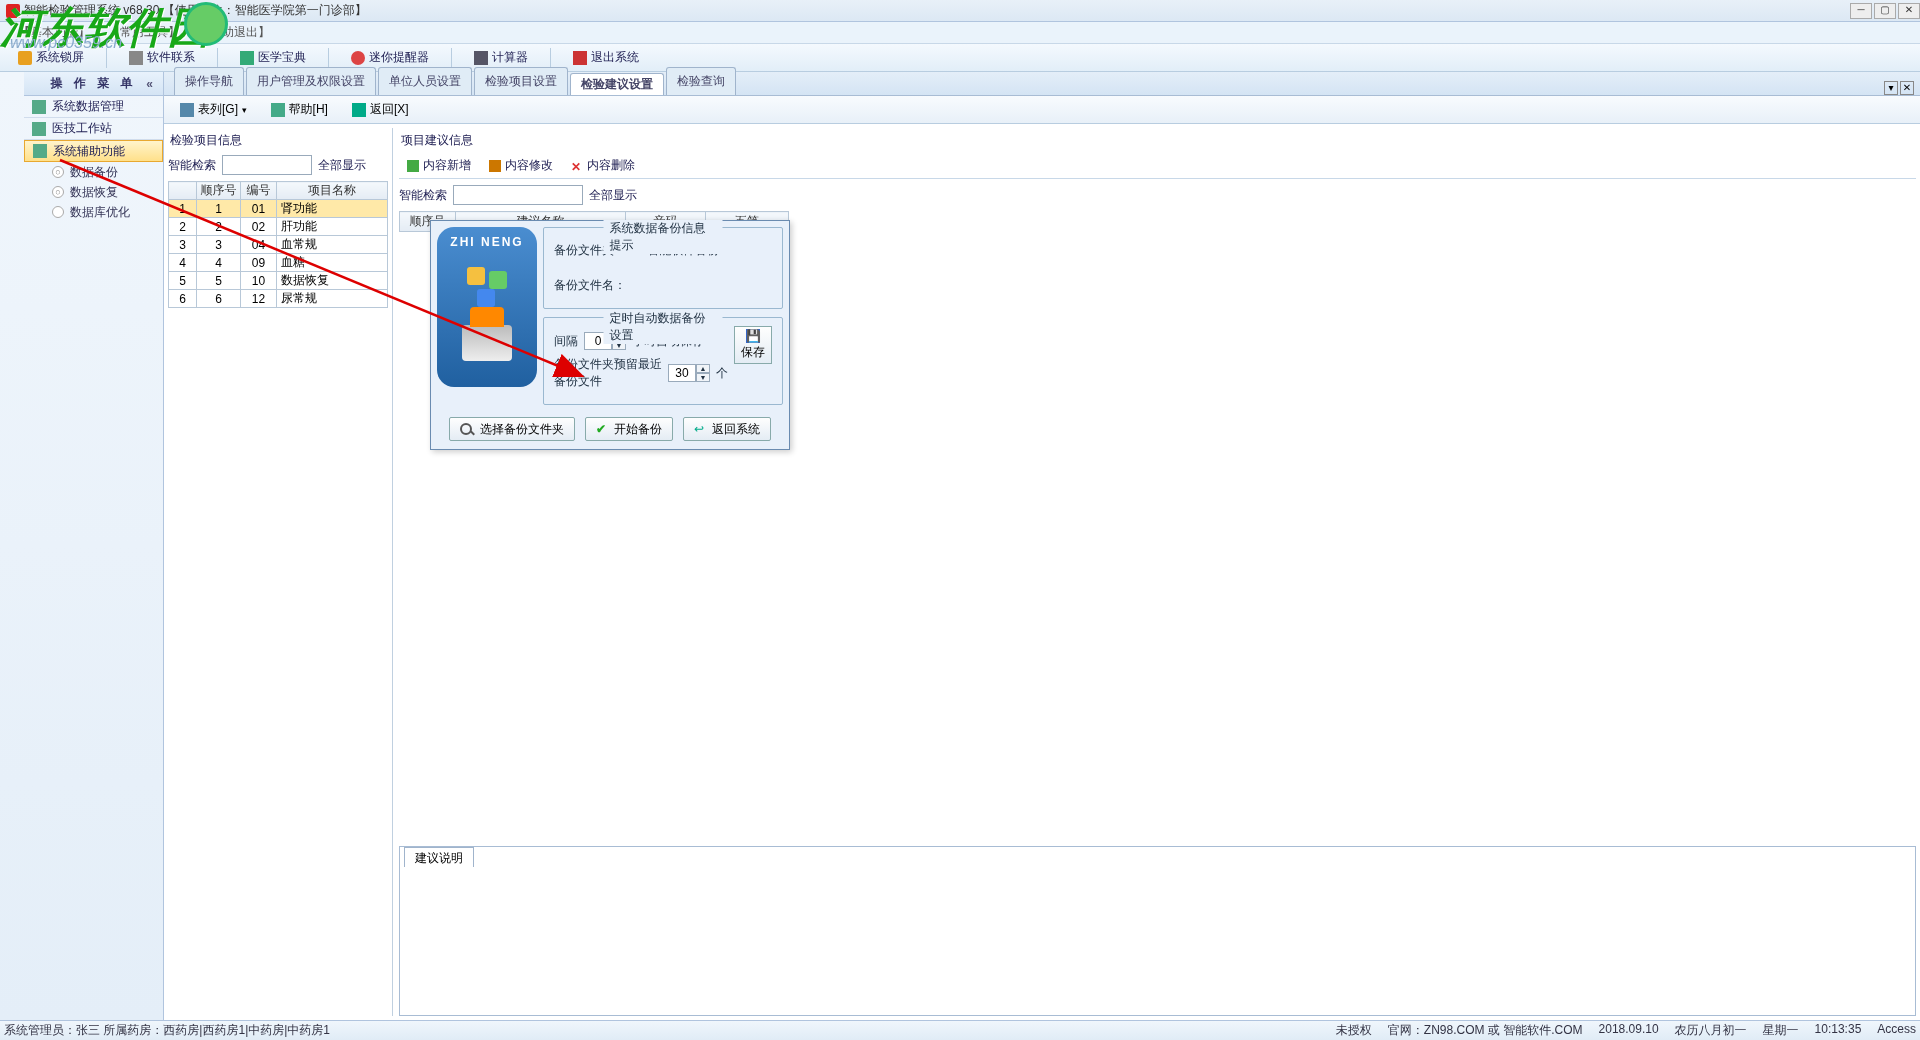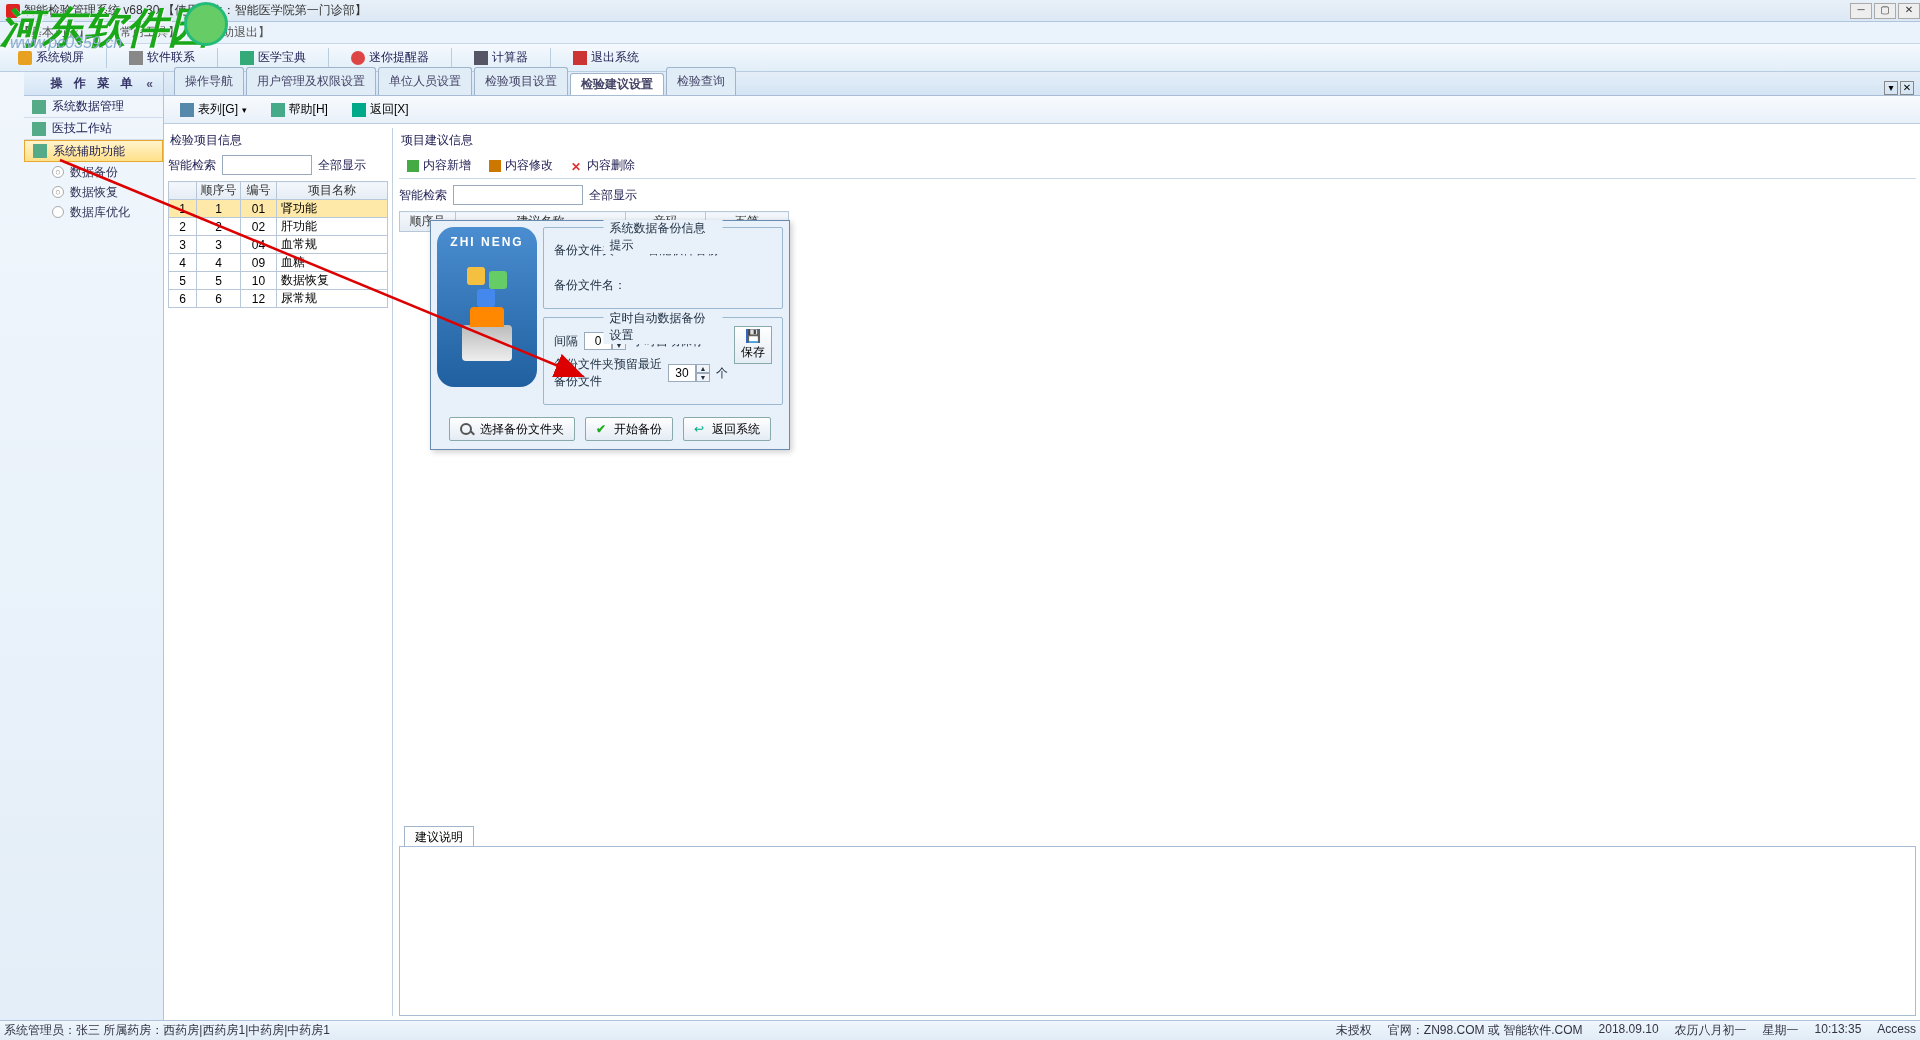--- a/index.html
+++ b/index.html
@@ -67,21 +67,21 @@
 
 .right-pane { flex: 1; display: flex; flex-direction: column; border-left: 1px solid #c0d0e0; padding-left: 6px; }
 .action-row { height: 26px; display: flex; align-items: center; gap: 2px; border-bottom: 1px solid #c8d8e8; }
 .action-row .abtn { display: flex; align-items: center; gap: 4px; padding: 2px 8px; color: #225; }
 .ic-add { width: 12px; height: 12px; background: #4a4; }
 .ic-edit { width: 12px; height: 12px; background: #c70; }
 .ic-del { width: 12px; height: 12px; background: #d33; }
 
 .right-pane table.grid th { height: 20px; }
 
-.desc-box { height: 170px; border: 1px solid #a8bcd4; margin-top: 4px; display: flex; }
+.desc-box { height: 170px; border: 1px solid #a8bcd4; margin-top: 4px; display: flex; flex-direction: column; }
 .desc-tab { width: 70px; height: 20px; border: 1px solid #a0b4cc; border-bottom: none; background: #fff; text-align: center; line-height: 20px; margin-top: -21px; margin-left: 4px; }
 .desc-body { flex: 1; background: #fff; }
 
 .dialog { position: absolute; left: 430px; top: 220px; width: 360px; border: 1px solid #6a8bb0; background: #e8f0fa; box-shadow: 2px 2px 6px rgba(0,0,0,.2); }
 .dlg-title { height: 24px; background: linear-gradient(#cde0f0,#b8d0e8); padding-left: 8px; display: flex; align-items: center; color: #234; }
 .dlg-body { padding: 6px; display: flex; flex-direction: column; gap: 6px; }
 .dlg-row1 { display: flex; gap: 6px; }
 .dlg-img { width: 100px; height: 160px; background: linear-gradient(#4a8dd0,#2060a0); display: flex; flex-direction: column; align-items: center; padding: 8px 4px; color: #fff; font-weight: bold; letter-spacing: 2px; border-radius: 17px; }
 .dlg-img .boxes { width: 40px; height: 40px; margin: 18px 0 8px; position: relative; }
 .dlg-img .boxes span { position: absolute; width: 18px; height: 18px; border-radius: 3px; }

